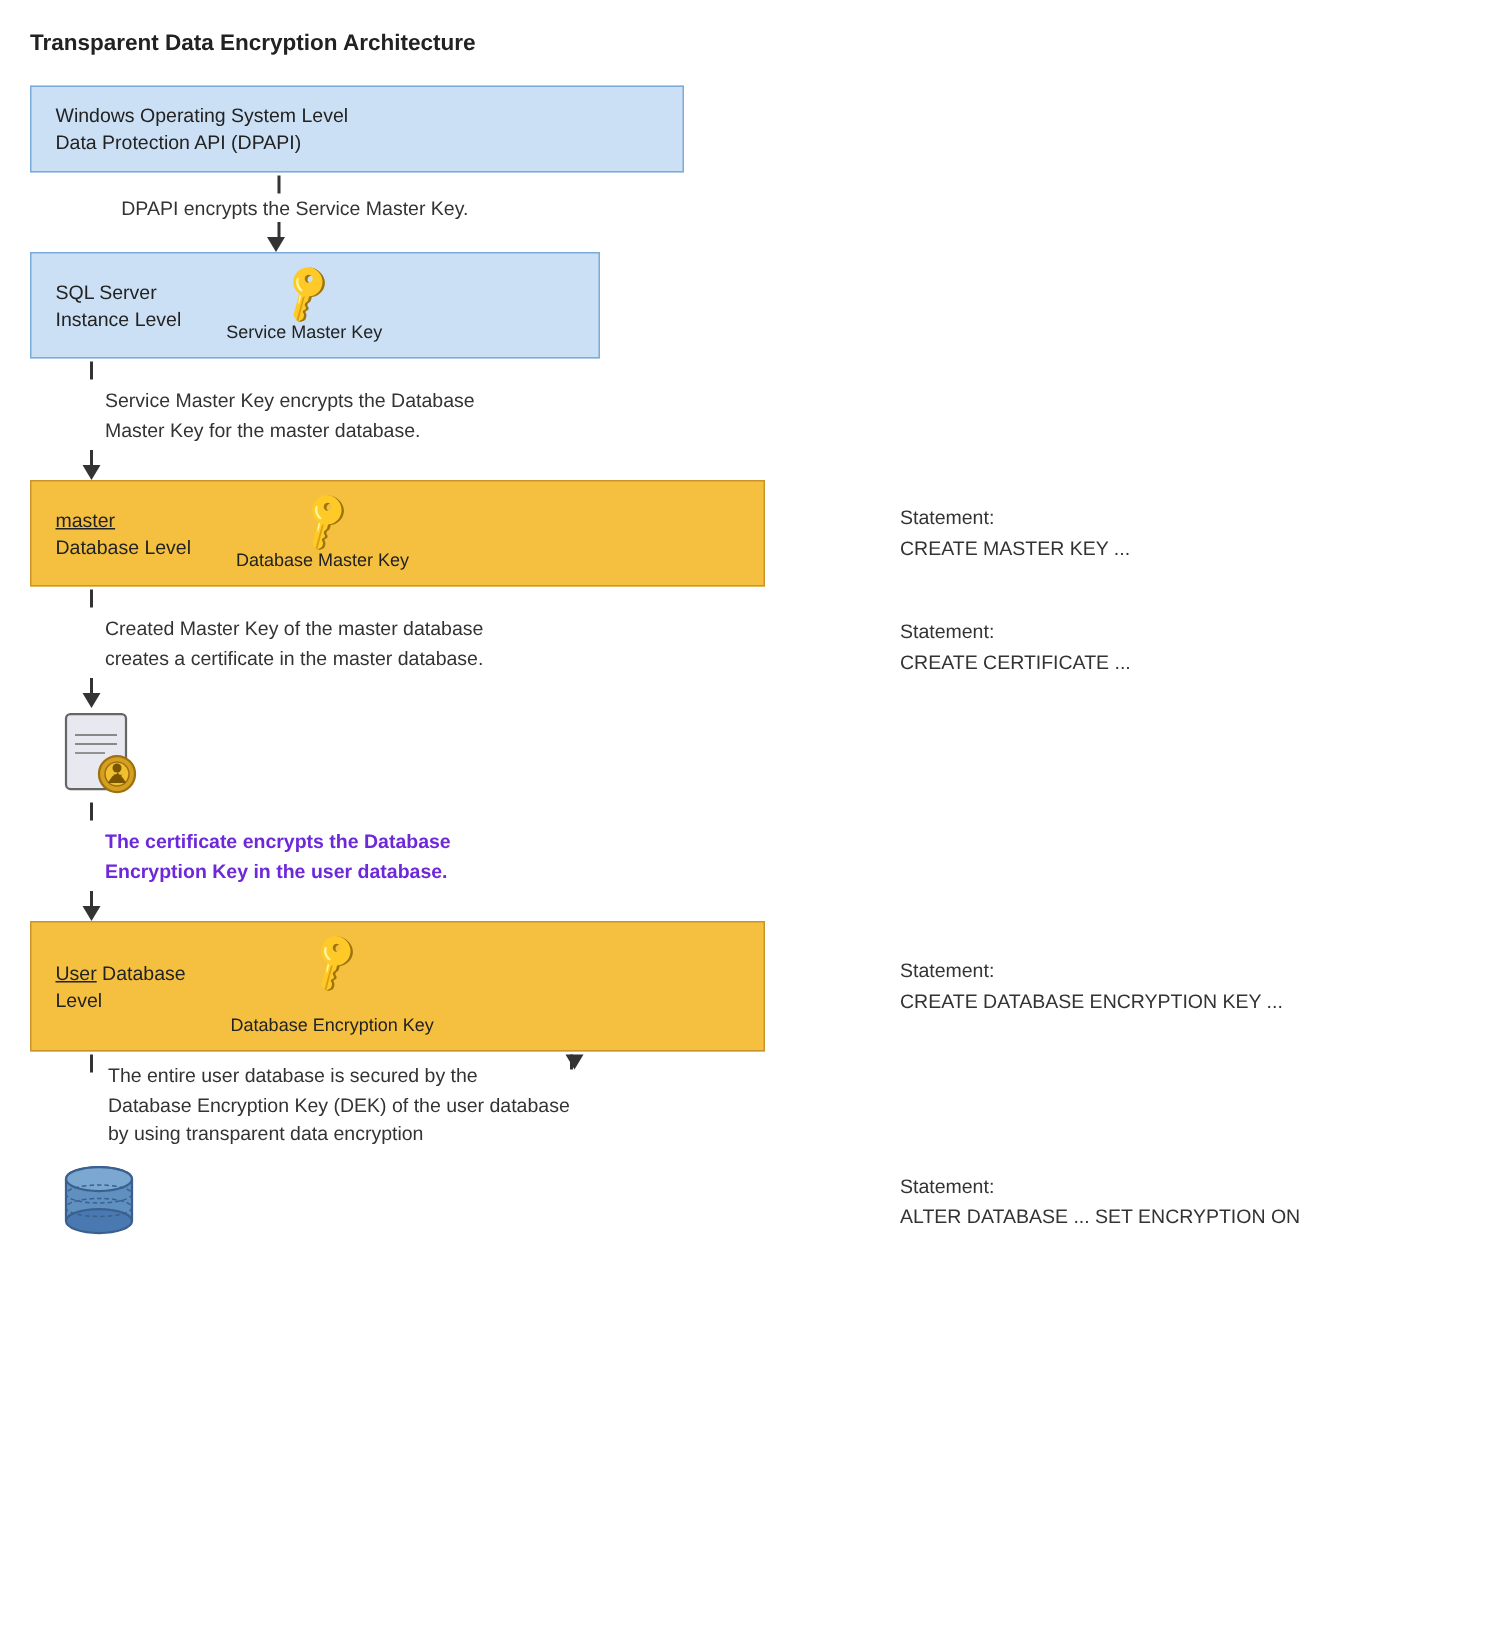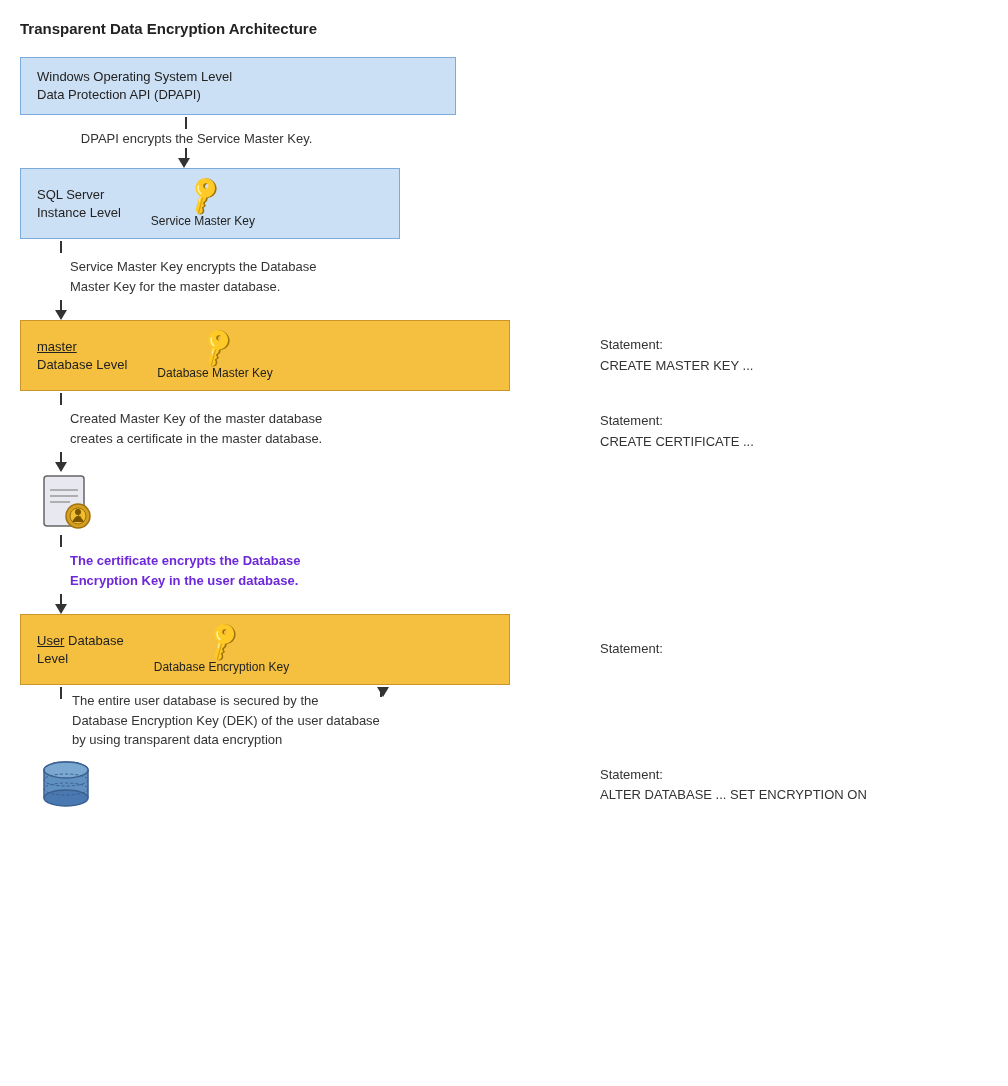--- a/index.html
+++ b/index.html
@@ -267,26 +267,27 @@
       <div class="box box-orange" style="width:490px;">
         <div class="box-label">
           <div>
             <span class="underline">User</span>
             <span>Database</span>
           </div>
           <div>Level</div>
         </div>
         <div class="key-and-label">
           <span class="key-icon">🔑</span>
-          <span style="font-size:12px; margin-top:2px;">Database Encryption Key</span>
+          <span style="font-size:12px; margin-top:18px;">Database Encryption Key</span>
         </div>
       </div>
     </div>
     <div class="right-col">
       <div>Statement:</div>
+      <div>CREATE DATABASE ENCRYPTION KEY ...</div>
     </div>
   </div>
 
   <div class="layout-row">
     <div class="left-col">
       <div style="display:flex; flex-direction:row; align-items:flex-start; padding-left:40px; margin: 2px 0 0 0;">
         <div style="display:flex; align-items:flex-start;">
           <div class="vert-line" style="height:12px;"></div>
           <div style="font-size:13px; color:#333; margin-left:10px; margin-top:4px; margin-bottom:4px; line-height:1.5;">
             <span>The entire</span>

